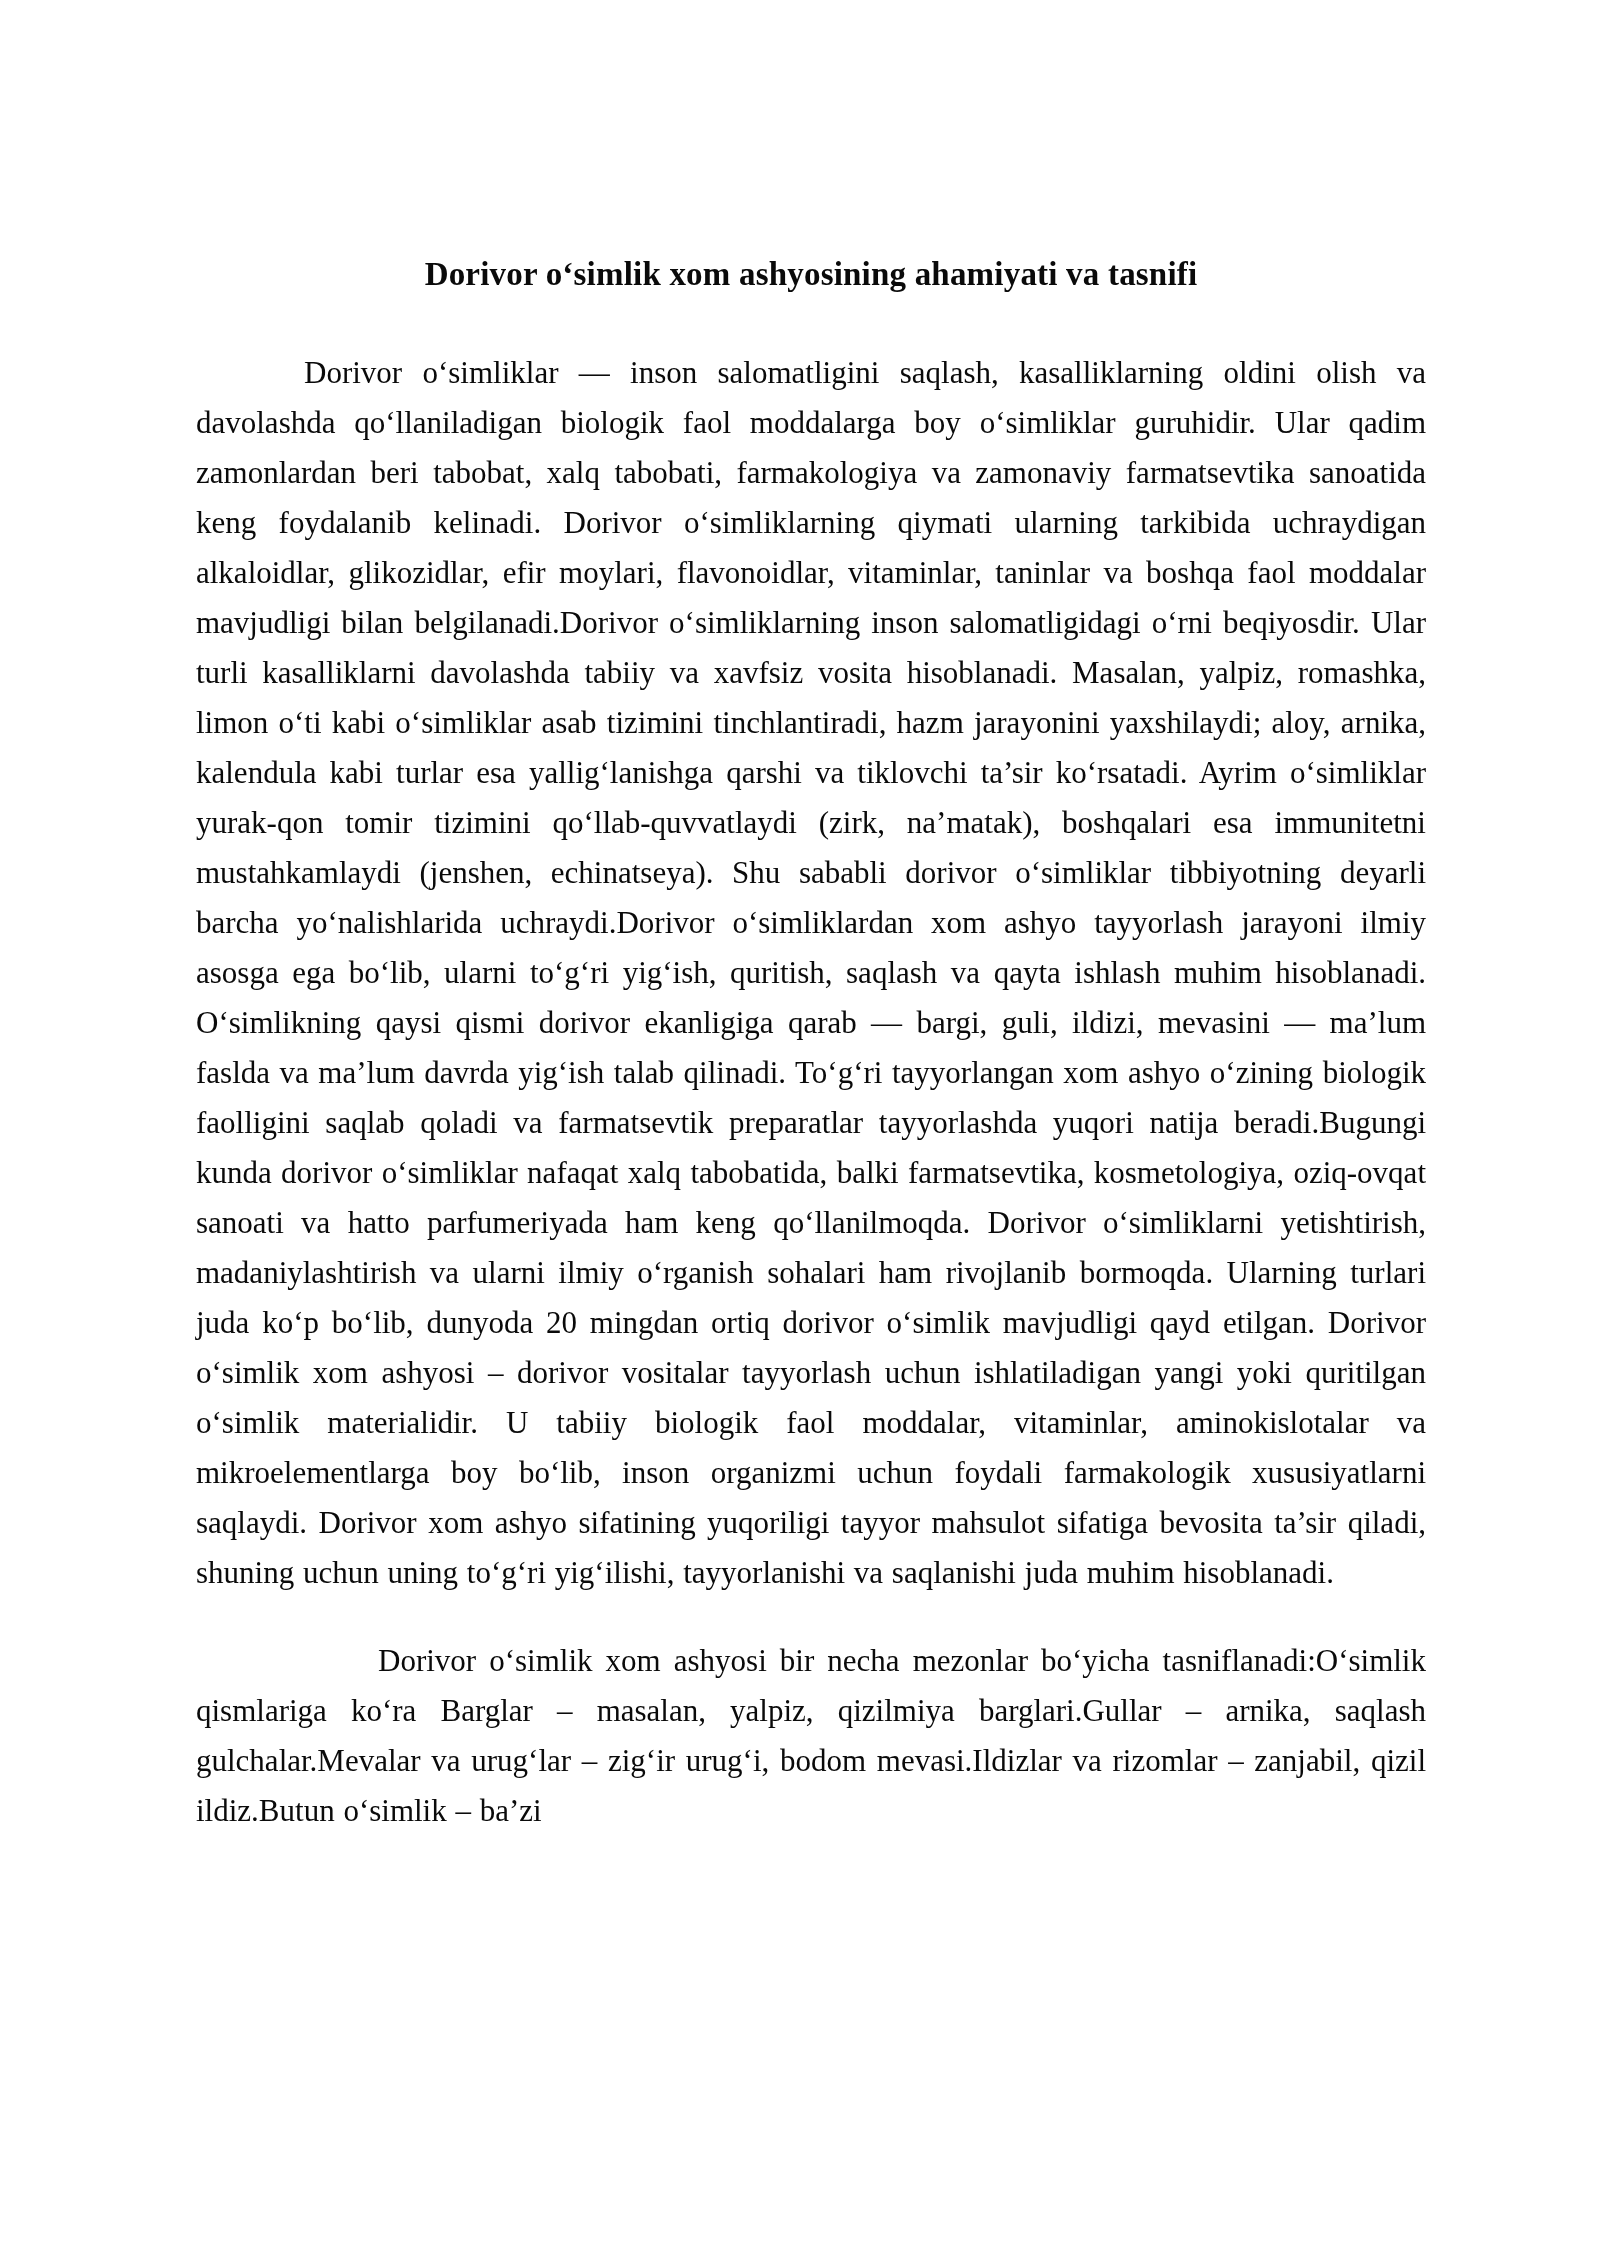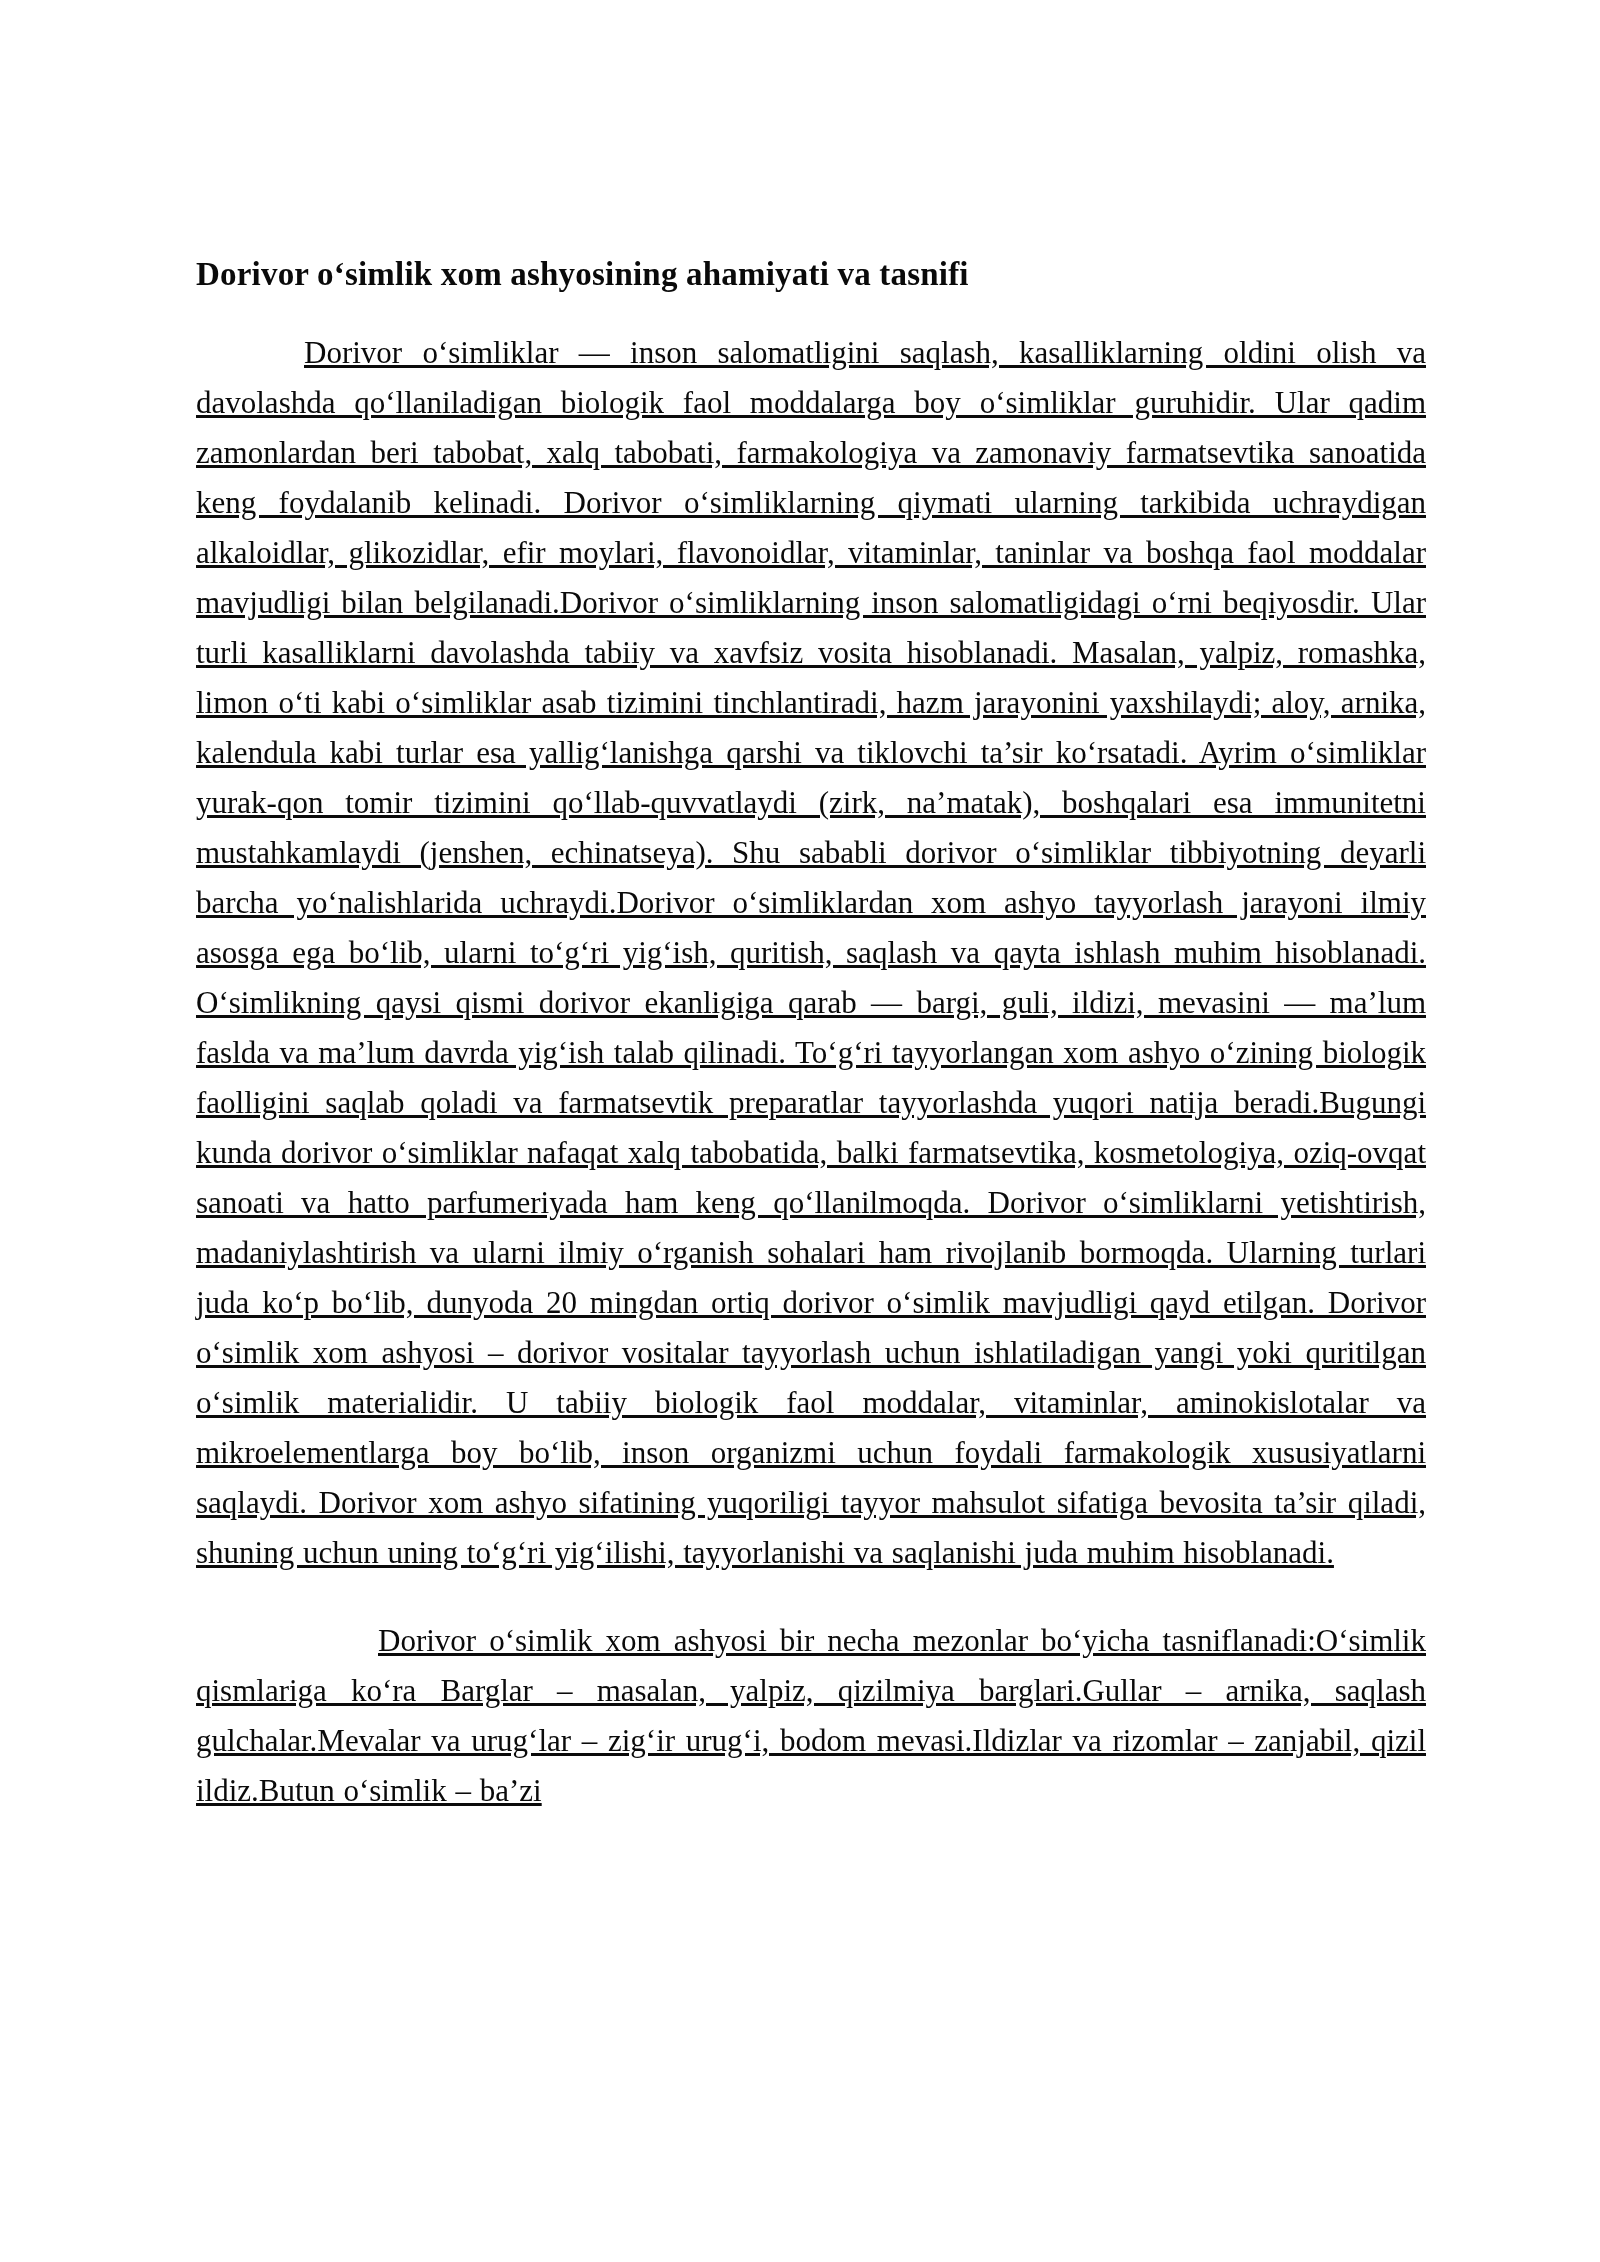--- a/index.html
+++ b/index.html
@@ -23,32 +23,32 @@
   .content {
     position: absolute;
     left: 196px;
     top: 252px;
     width: 1230px;
   }
   .doc-title {
     font-size: 33px;
     font-weight: bold;
     line-height: 44px;
-    margin: 0 0 32px 0;
+    text-align: center;
+    margin: 0 0 52px 0;
     letter-spacing: 0.2px;
   }
   .para {
     font-size: 31px;
     line-height: 50px;
     text-align: justify;
     text-justify: inter-word;
     margin: 0;
     hyphens: none;
     word-spacing: 1px;
-    text-decoration: underline;
   }
   .para.first {
     text-indent: 108px;
   }
   .para.second {
     text-indent: 182px;
     margin-top: 38px;
   }
 </style>
 </head>

